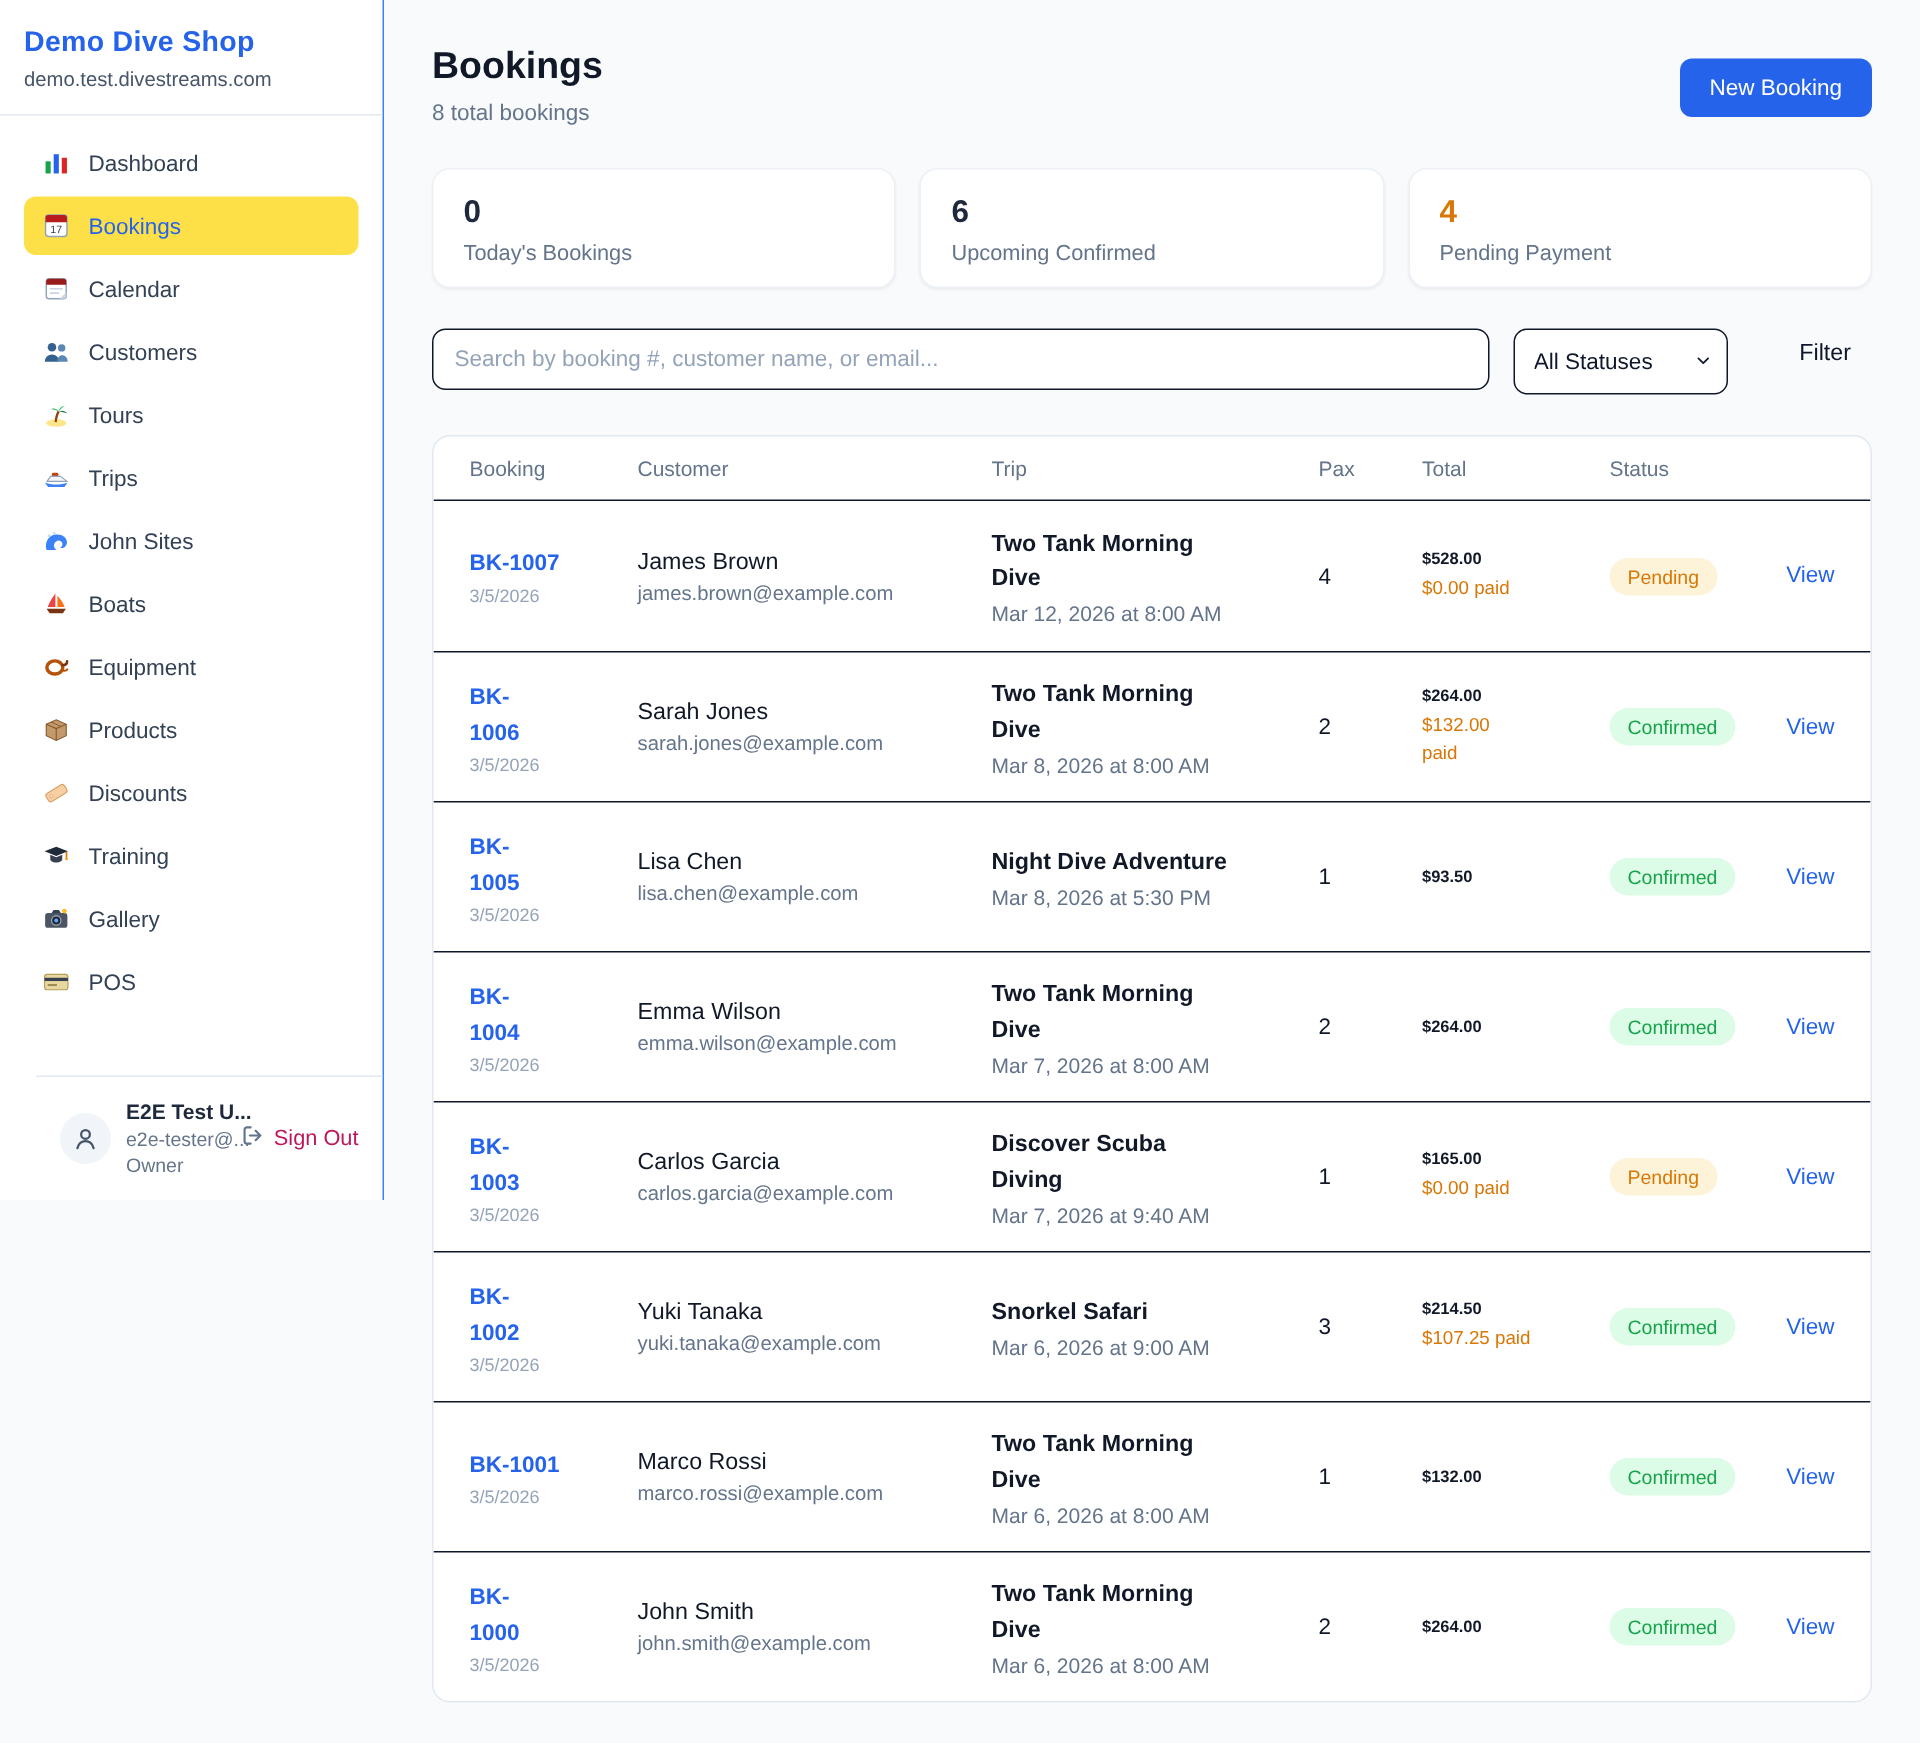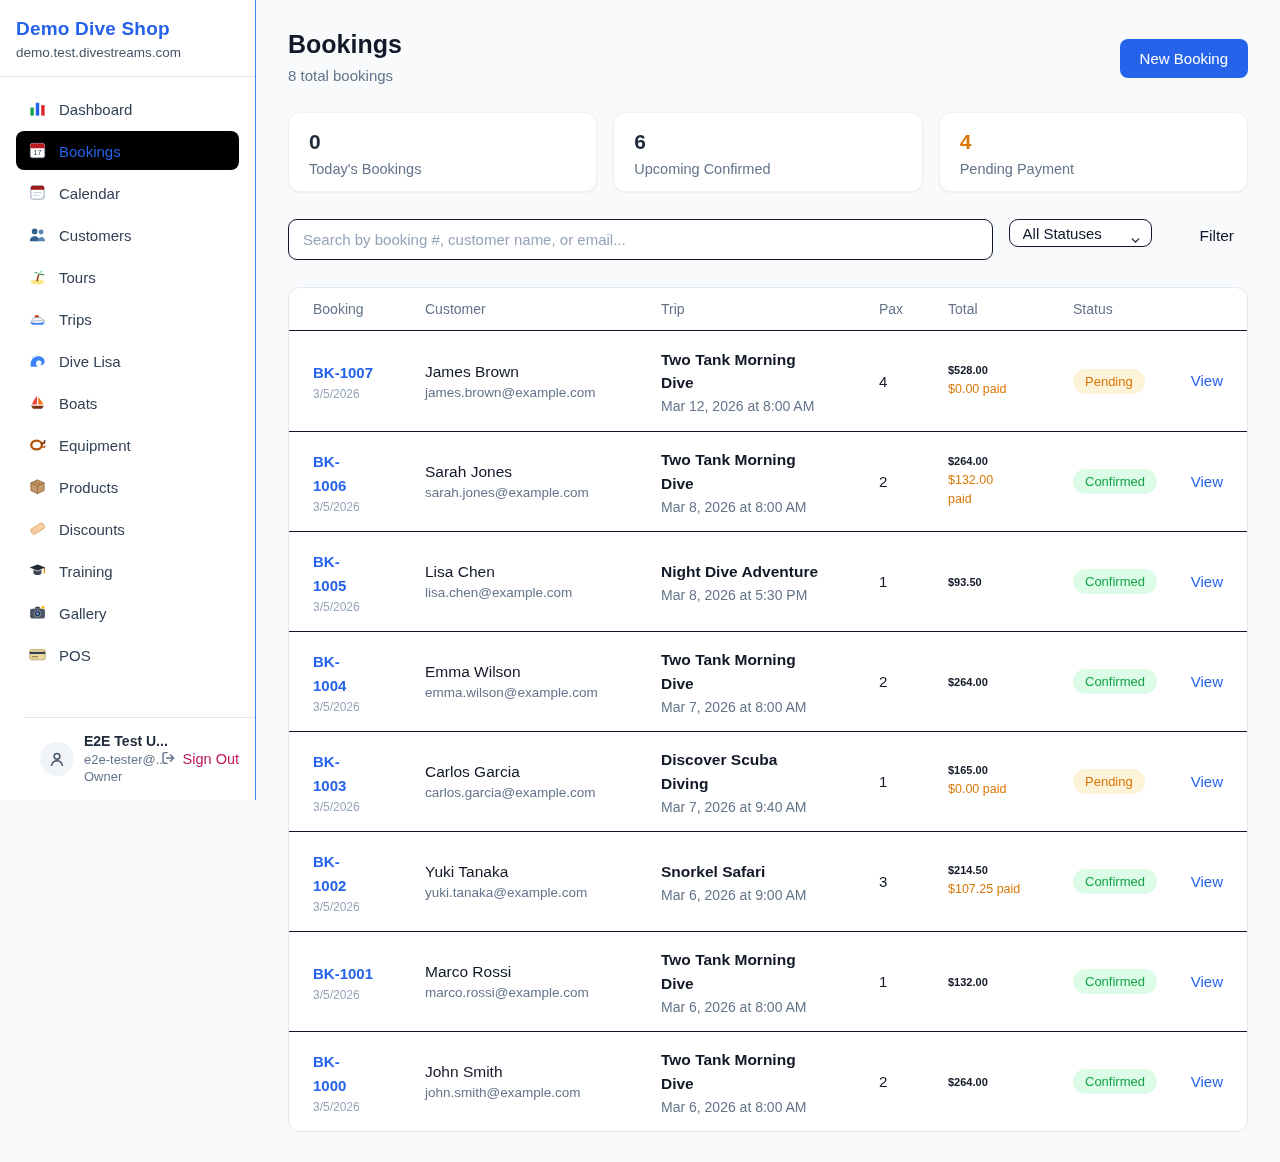--- a/index.html
+++ b/index.html
@@ -21,21 +21,21 @@
   .brand { padding:18px 16px 16px; border-bottom:1px solid #e2e8f0; }
   .brand-name { color:#2563eb; font-size:19px; font-weight:700; letter-spacing:.2px; }
   .brand-domain { color:#475569; font-size:13.5px; margin-top:5px; }
   .nav { padding:12px 16px 4px; flex:0 0 auto; }
   .nav-item {
     display:flex; align-items:flex-end; gap:12px;
     padding:10px 12px; margin-bottom:3px;
     border-radius:8px; font-size:15px; color:#334155;
     cursor:pointer; text-decoration:none;
   }
-  .nav-item.active { background:#000000; color:#2563eb; font-weight:500; }
+  .nav-item.active { background:#fde047; color:#2563eb; font-weight:500; }
   .nav-icon { width:19px; height:19px; display:inline-flex; align-items:center; justify-content:center; flex:0 0 19px; }
   .nav-icon svg { width:19px; height:19px; }
 
   .side-footer {
     margin-top:auto; border-top:1px solid #e2e8f0;
     padding:14px 16px; display:flex; align-items:center; gap:10px;margin-left:24px;
   }
   .avatar {
     width:34px; height:34px; border-radius:50%;
     background:#f1f5f9; display:flex; align-items:center; justify-content:center; flex:0 0 34px;
@@ -72,21 +72,21 @@
 
   .filter-row { display:flex; align-items:flex-start; gap:16px; margin-top:27px; }
   .search-input {
     flex:1; height:41px; border:1px solid #0f172a; border-radius:9px;
     padding:0 14px; font-size:15px; font-family:inherit; color:#0f172a; background:#fff;
     outline:none;
   }
   .search-input::placeholder { color:#94a3b8; }
   .select-wrap { position:relative; width:143px; }
   .status-select {
-    width:100%; height:28px; border:1px solid #0f172a; border-radius:9px;
+    width:100%; height:44px; border:1px solid #0f172a; border-radius:9px;
     background:#fff; font-size:15px; font-family:inherit; color:#0f172a;
     padding:0 30px 0 13px; appearance:none; -webkit-appearance:none; cursor:pointer;
   }
   .select-chevron { position:absolute; right:10px; top:15px; pointer-events:none; }
   .filter-btn {
     background:none; border:none; font-family:inherit; font-size:15.5px;
     color:#0f172a; padding:8px 14px; margin-left:18px; cursor:pointer;
   }
 
   
@@ -202,21 +202,21 @@
         <span>Trips</span>
       </a>
       <a class="nav-item">
         <span class="nav-icon">
           <svg viewBox="0 0 20 20">
               <path d="M3.2 16.5c-1.5-4.5.8-9.8 6-10.8 4.3-.8 8.3 1.7 8.3 5.3 0 2.7-2.3 4.5-4.8 4 1.4-.9 1.9-2.1 1.5-3.4-.5-1.4-2.1-2.1-3.6-1.5-2.9 1.1-2.7 4.7-.4 6.4z" fill="#3b82f6"></path>
               <circle cx="5" cy="6.5" r="1.1" fill="#bfdbfe"></circle>
               <circle cx="8.5" cy="4.8" r="0.9" fill="#bfdbfe"></circle>
             </svg>
         </span>
-        <span>Dive Lisa</span>
+        <span>John Sites</span>
       </a>
       <a class="nav-item">
         <span class="nav-icon">
           <svg viewBox="0 0 20 20">
               <path d="M9.4 2.8v9.4H4c1.4-3.6 3.4-6.8 5.4-9.4z" fill="#ef4444"></path>
               <path d="M10.8 4.4v7.8h5.1c-1.2-3.1-2.9-5.7-5.1-7.8z" fill="#f97316"></path>
               <path d="M3.2 13.5h13.6l-2.2 3.2H5.4z" fill="#78350f"></path>
             </svg>
         </span>
         <span>Boats</span>

